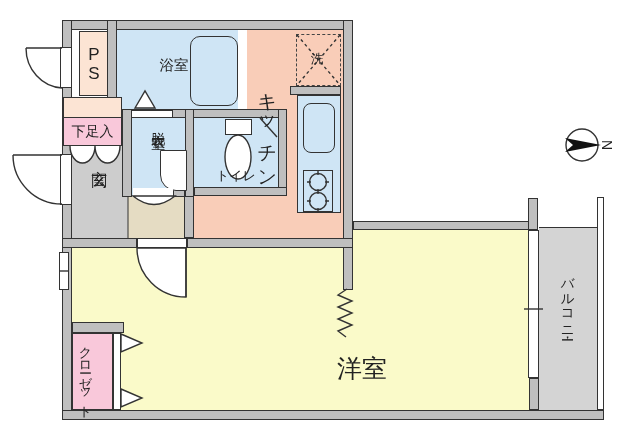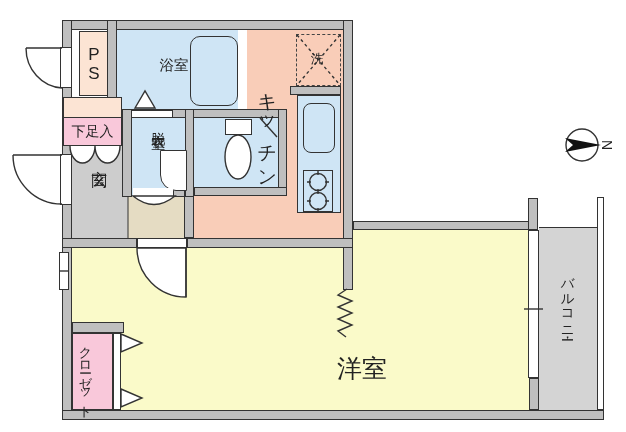--- a/index.html
+++ b/index.html
@@ -100,17 +100,18 @@
     </g>
   </svg>
 
   <div class="abs lbl vtext hc" style="left:82px;top:38px;width:24px;height:52px;font-size:17px;">PS</div>
   <div class="abs lbl hc" style="left:148px;top:55px;width:52px;height:20px;font-size:14.5px;">浴室</div>
   <div class="abs lbl hc" style="left:303px;top:50px;width:28px;height:18px;font-size:12.5px;">洗</div>
   <div class="abs lbl vtext" style="left:257px;top:80px;height:135px;font-size:19px;letter-spacing:4px;">キッチン</div>
   <div class="abs lbl hc" style="left:66px;top:123px;width:53px;height:17px;font-size:14px;">下足入</div>
   <div class="abs lbl vtext" style="left:91px;top:158px;height:50px;font-size:15.5px;letter-spacing:3px;">玄関</div>
   <div class="abs lbl vtext" style="left:150px;top:121px;height:78px;font-size:14px;letter-spacing:2px;">脱衣室</div>
+  <div class="abs lbl hc" style="left:201px;top:168px;width:70px;height:17px;font-size:13px;">トイレ</div>
   <div class="abs lbl hc" style="left:326px;top:352px;width:72px;height:32px;font-size:25px;text-align:right;">洋室</div>
   <div class="abs lbl vtext" style="left:77px;top:337px;height:62px;font-size:13px;line-height:16px;">クローゼット</div>
   <div class="abs lbl vtext" style="left:560px;top:268px;height:110px;font-size:13.5px;letter-spacing:1px;">バルコニー，</div>
 
 </div>
 
 </body></html>

